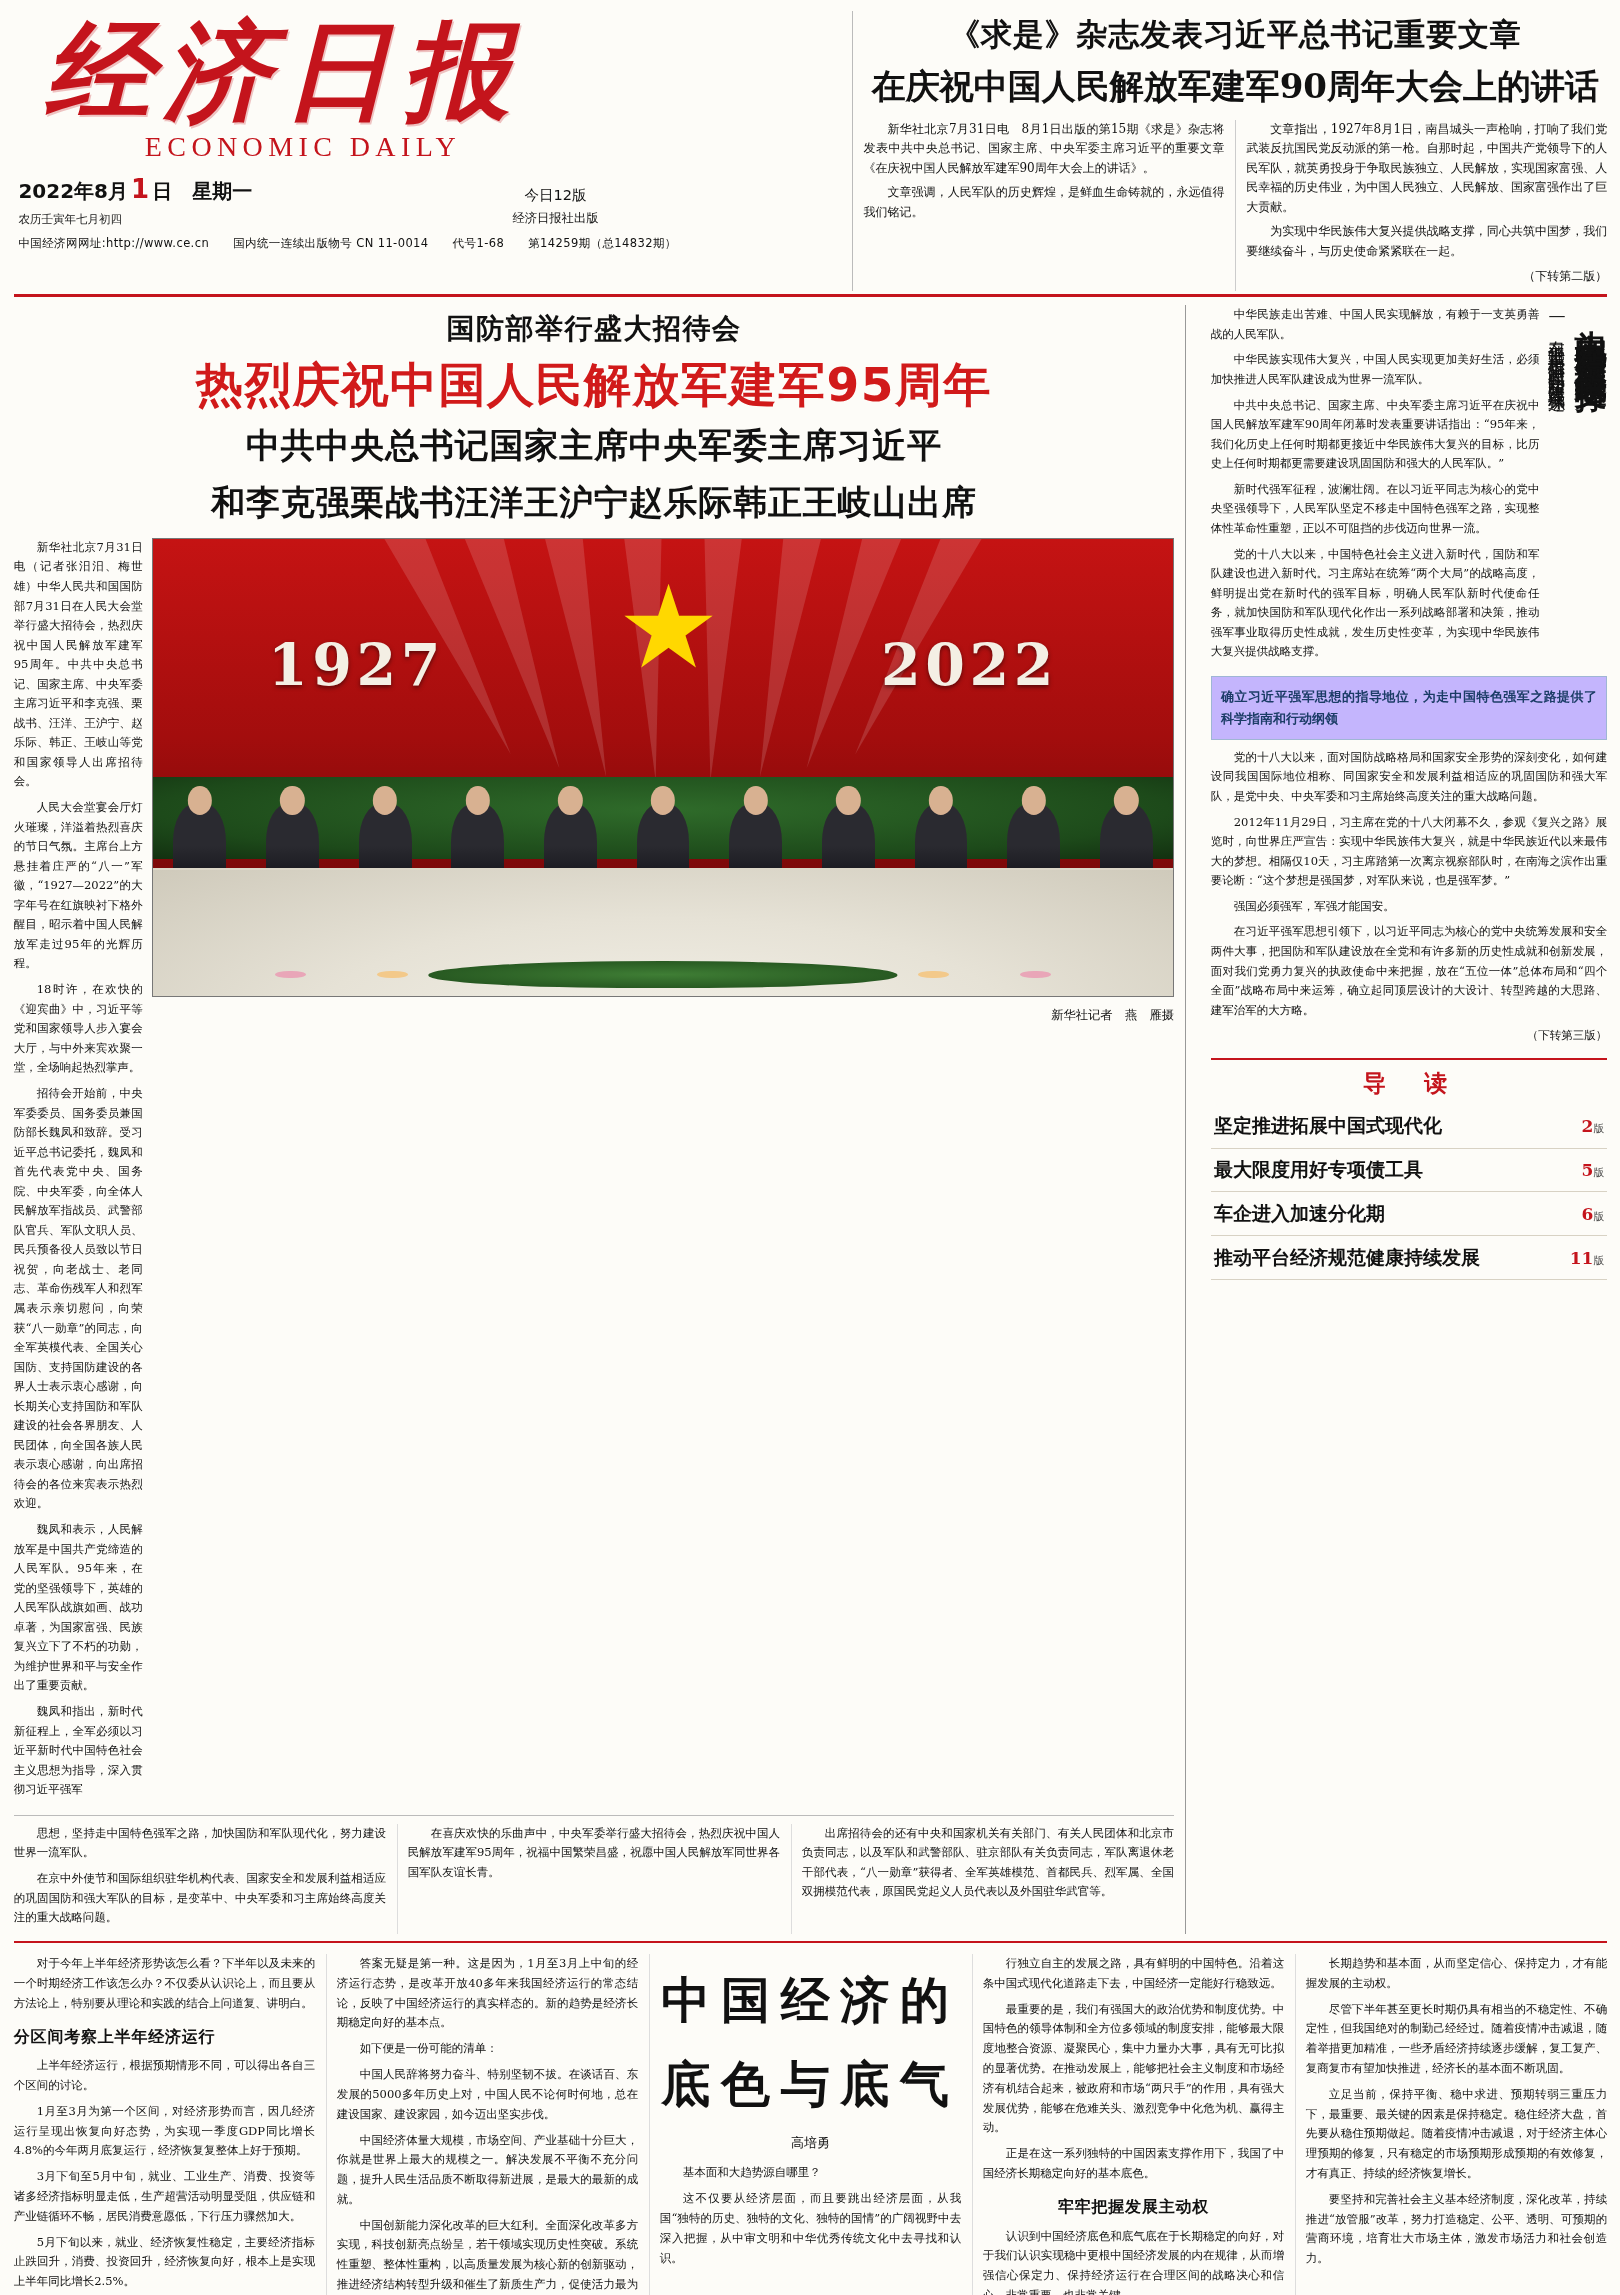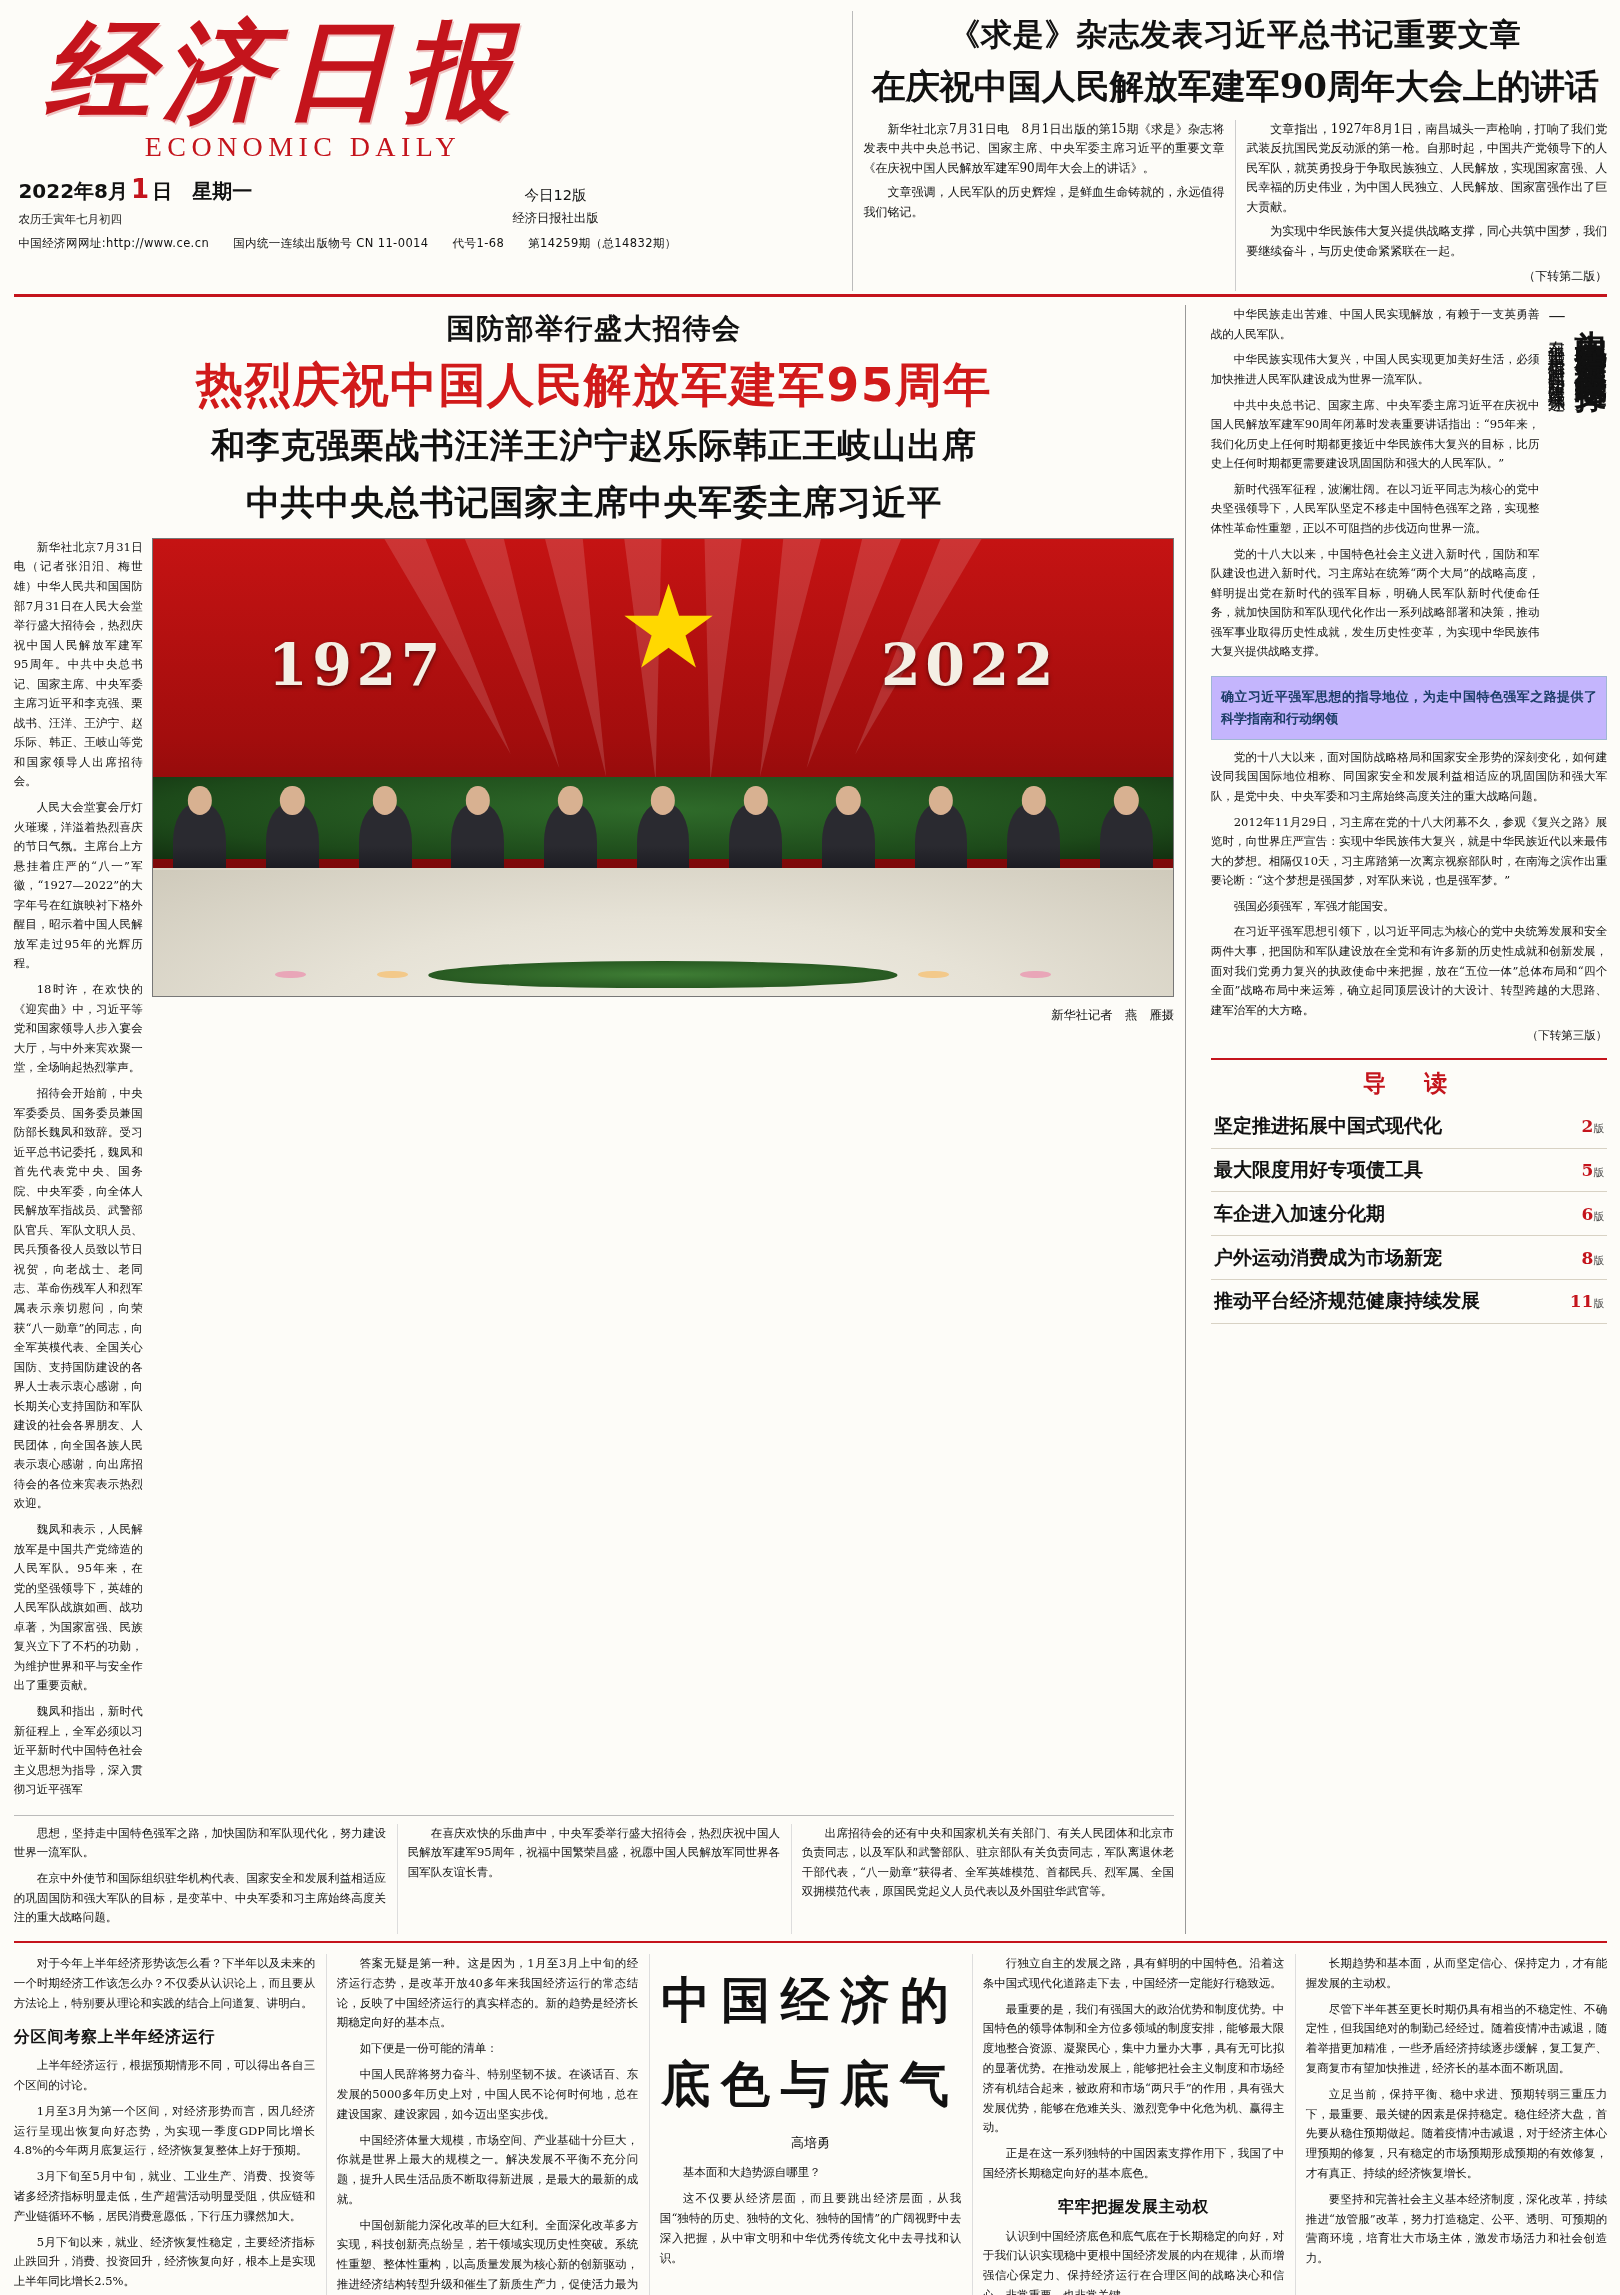--- a/index.html
+++ b/index.html
@@ -501,22 +501,22 @@
         </div>
       </div>
     </div>
   </div>
 
   <div class="main-area">
 
     <div class="main-left">
       <div class="kicker">国防部举行盛大招待会</div>
       <div class="headline-red">热烈庆祝中国人民解放军建军95周年</div>
+      <div class="headline-sub">中共中央总书记国家主席中央军委主席习近平</div>
       <div class="headline-sub">和李克强栗战书汪洋王沪宁赵乐际韩正王岐山出席</div>
-      <div class="headline-sub">中共中央总书记国家主席中央军委主席习近平</div>
 
       <div class="story-block">
         <div class="story-col">
           <p>新华社北京7月31日电（记者张汨汨、梅世雄）中华人民共和国国防部7月31日在人民大会堂举行盛大招待会，热烈庆祝中国人民解放军建军95周年。中共中央总书记、国家主席、中央军委主席习近平和李克强、栗战书、汪洋、王沪宁、赵乐际、韩正、王岐山等党和国家领导人出席招待会。</p>
           <p>人民大会堂宴会厅灯火璀璨，洋溢着热烈喜庆的节日气氛。主席台上方悬挂着庄严的“八一”军徽，“1927—2022”的大字年号在红旗映衬下格外醒目，昭示着中国人民解放军走过95年的光辉历程。</p>
           <p>18时许，在欢快的《迎宾曲》中，习近平等党和国家领导人步入宴会大厅，与中外来宾欢聚一堂，全场响起热烈掌声。</p>
           <p>招待会开始前，中央军委委员、国务委员兼国防部长魏凤和致辞。受习近平总书记委托，魏凤和首先代表党中央、国务院、中央军委，向全体人民解放军指战员、武警部队官兵、军队文职人员、民兵预备役人员致以节日祝贺，向老战士、老同志、革命伤残军人和烈军属表示亲切慰问，向荣获“八一勋章”的同志，向全军英模代表、全国关心国防、支持国防建设的各界人士表示衷心感谢，向长期关心支持国防和军队建设的社会各界朋友、人民团体，向全国各族人民表示衷心感谢，向出席招待会的各位来宾表示热烈欢迎。</p>
           <p>魏凤和表示，人民解放军是中国共产党缔造的人民军队。95年来，在党的坚强领导下，英雄的人民军队战旗如画、战功卓著，为国家富强、民族复兴立下了不朽的功勋，为维护世界和平与安全作出了重要贡献。</p>
           <p>魏凤和指出，新时代新征程上，全军必须以习近平新时代中国特色社会主义思想为指导，深入贯彻习近平强军</p>
         </div>
@@ -610,24 +610,20 @@
           </li>
           <li>
             <span>最大限度用好专项债工具</span>
             <span class="pg"><span>5</span><small>版</small></span>
           </li>
           <li>
             <span>车企进入加速分化期</span>
             <span class="pg"><span>6</span><small>版</small></span>
           </li>
           <li>
-            <span>户外运动消费成为市场新宠</span>
-            <span class="pg"><span>8</span><small>版</small></span>
-          </li>
-          <li>
             <span>推动平台经济规范健康持续发展</span>
             <span class="pg"><span>11</span><small>版</small></span>
           </li>
         </ul>
       </div>
     </div>
   </div>
 
   <div class="lower-wrap">
     <div class="lower">

